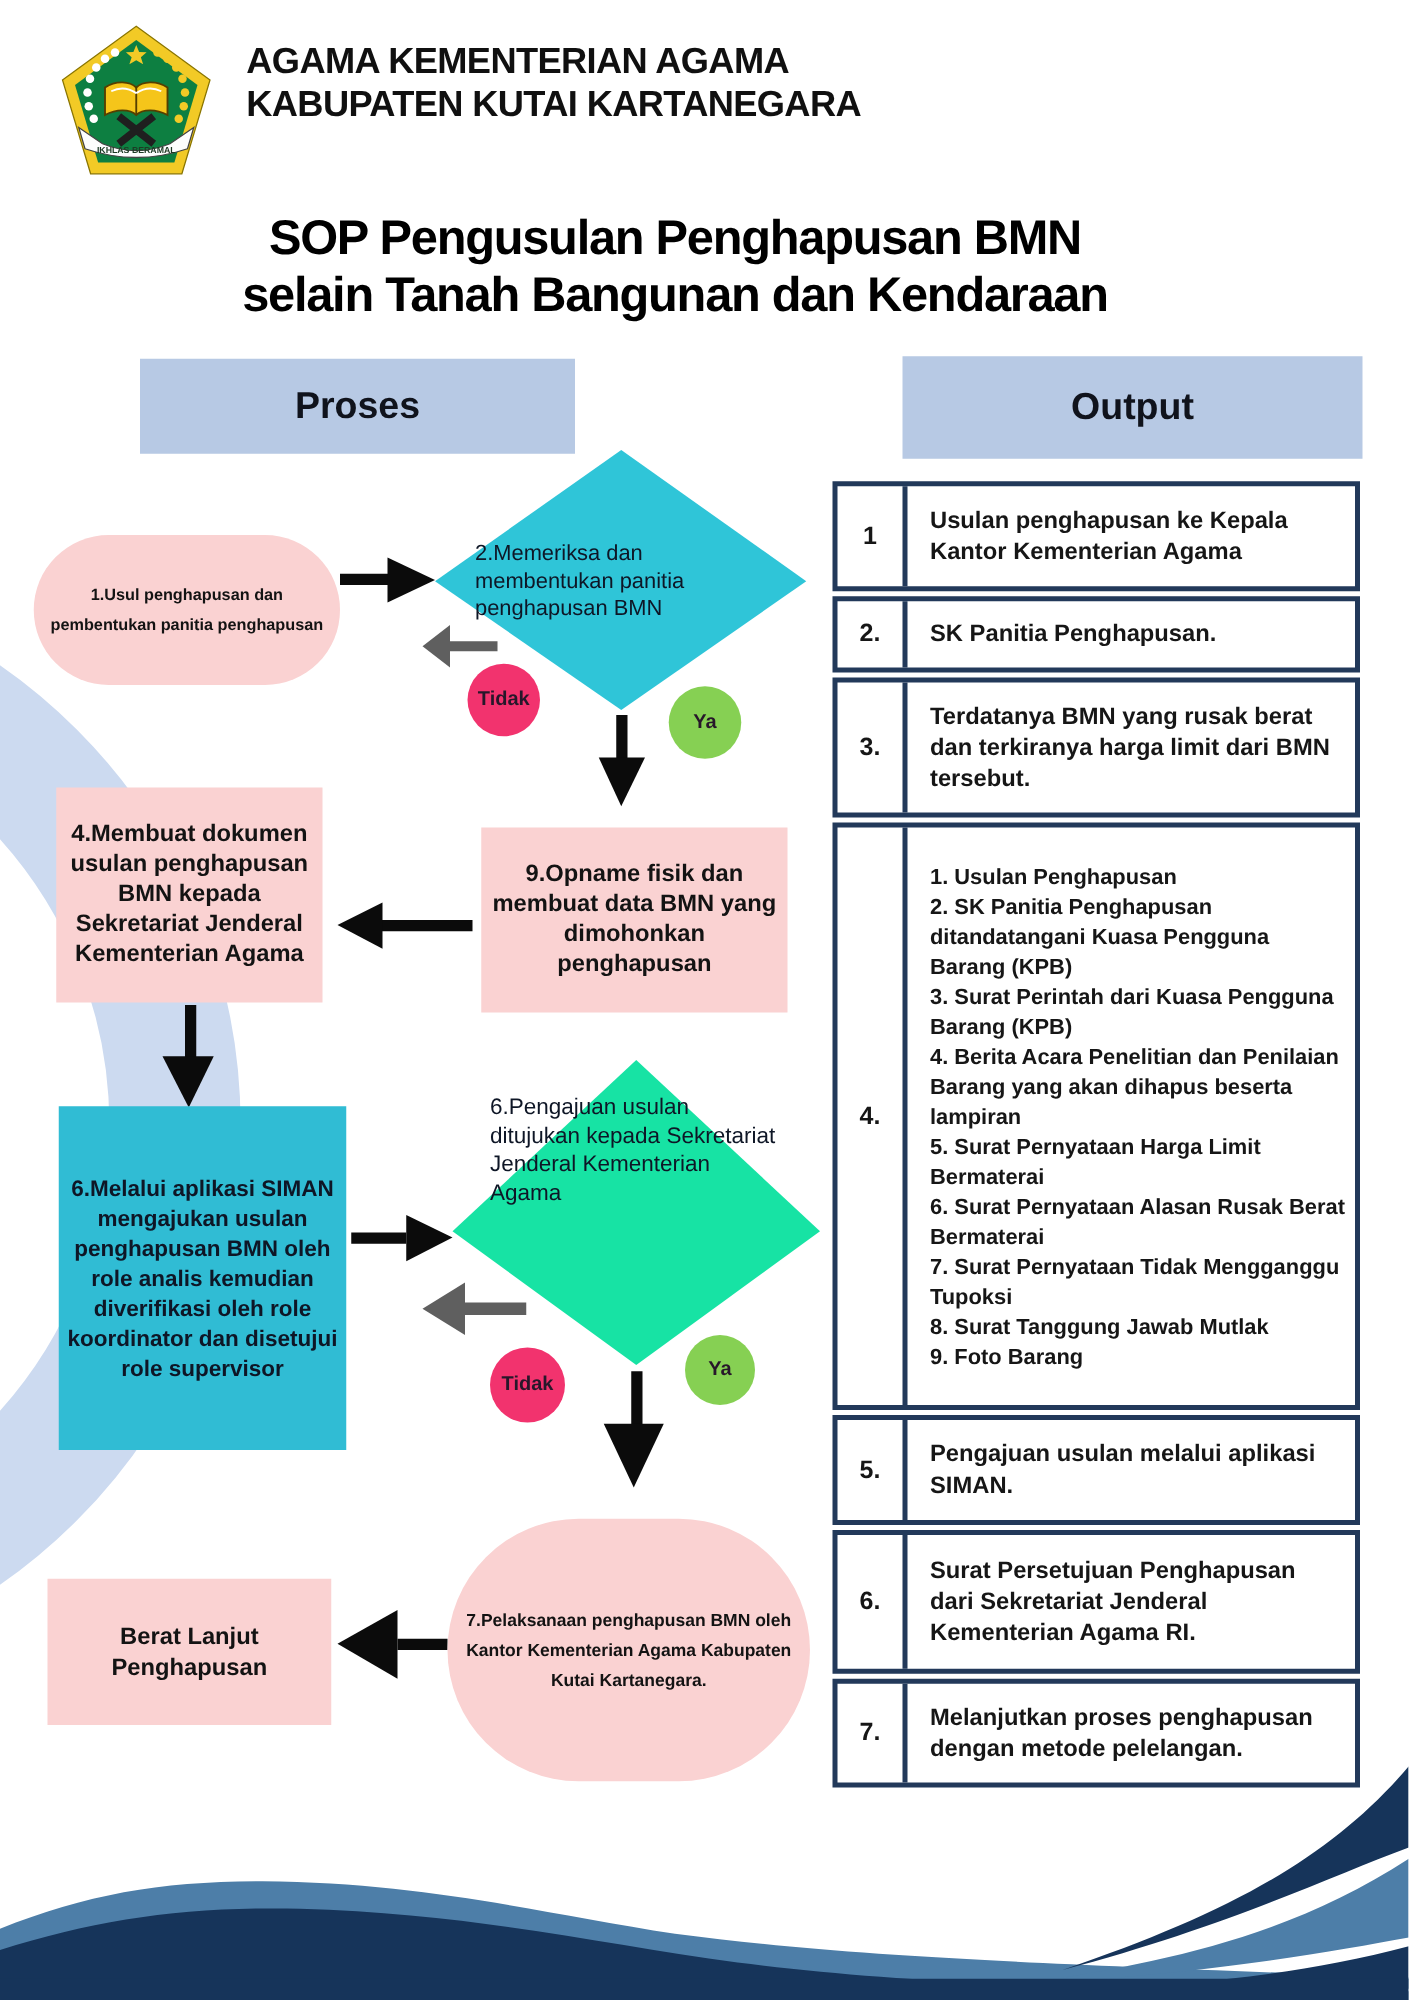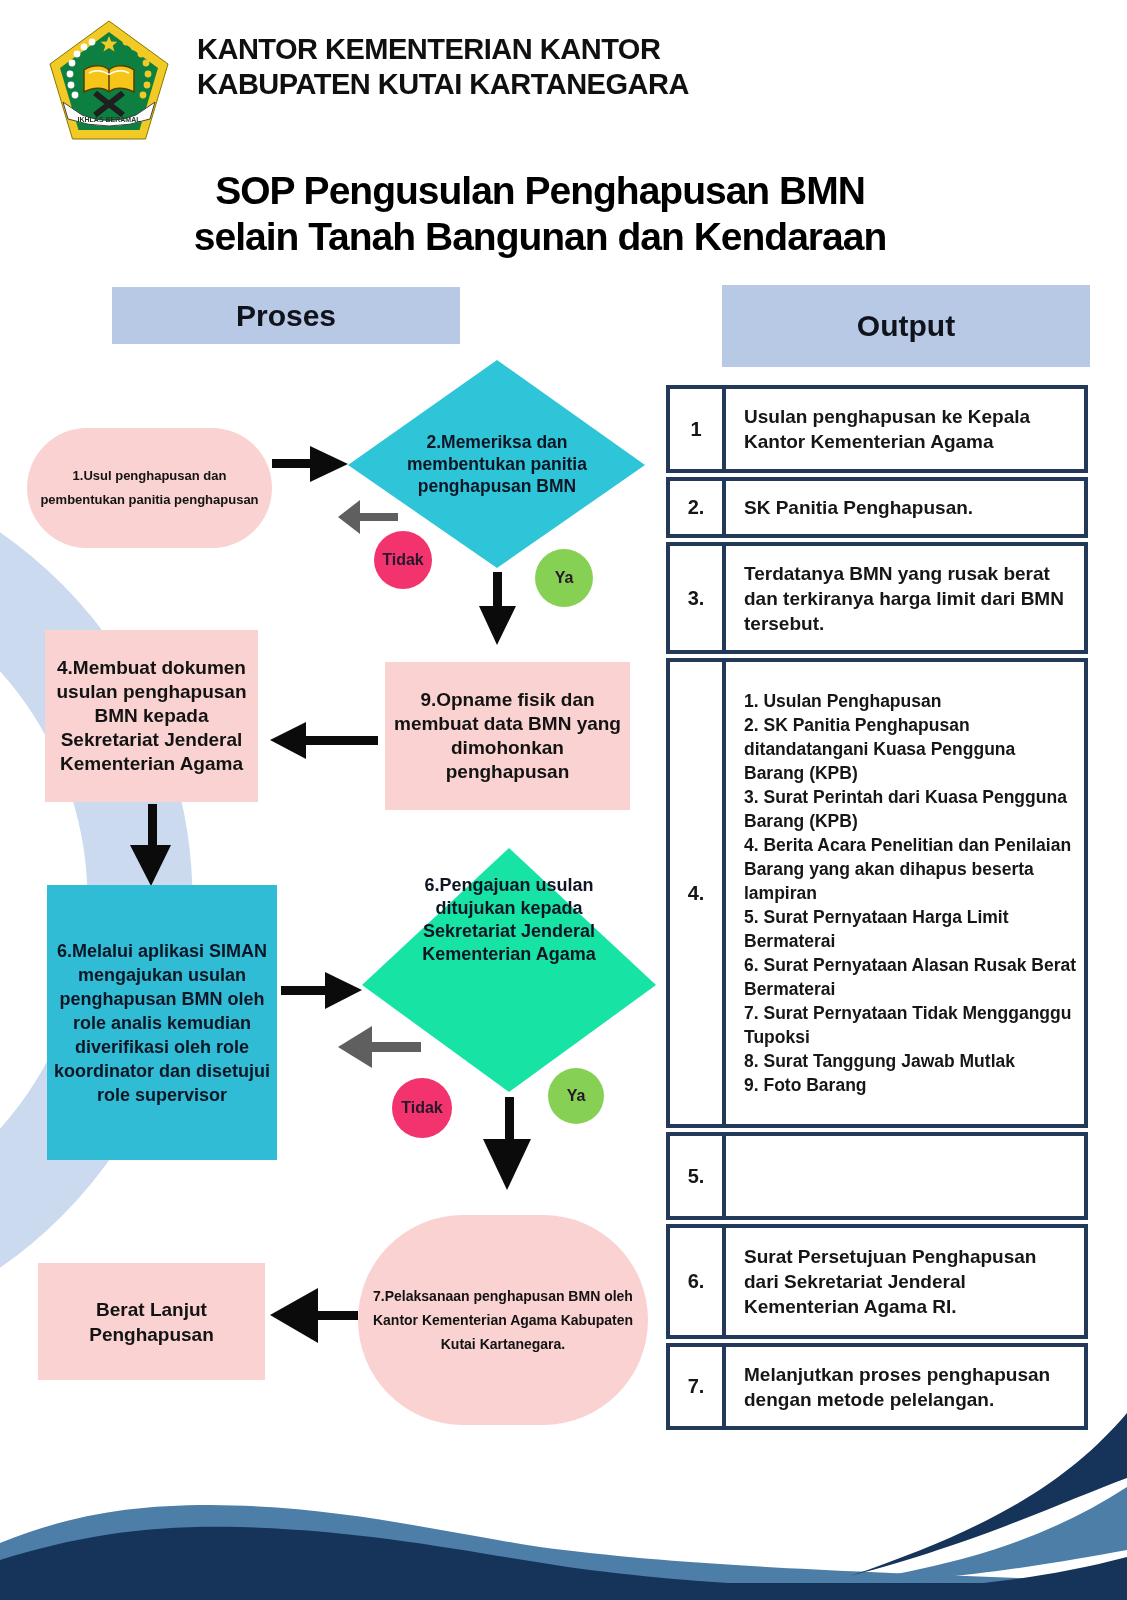--- a/index.html
+++ b/index.html
@@ -18,38 +18,38 @@
   .main-title{
     position:absolute;left:60px;top:168px;width:960px;text-align:center;
     font-size:39px;line-height:46px;font-weight:bold;color:#000000;letter-spacing:-1px;
   }
 
   
   .col-bar{
     position:absolute;background:#b7c9e4;display:flex;align-items:center;justify-content:center;
     font-weight:bold;font-size:30px;color:#10131c;
   }
-  .bar-proses{left:112px;top:287px;width:348px;height:57px;}
+  .bar-proses{left:112px;top:287px;width:348px;height:76px;}
   .bar-output{left:722px;top:285px;width:368px;height:82px;}
 
   
   .node{
     position:absolute;display:flex;align-items:center;justify-content:center;
     text-align:center;font-weight:bold;color:#131313;
   }
   .pink{background:#fad2d2;}
   .node-1{left:27px;top:428px;width:245px;height:120px;border-radius:60px;font-size:13px;line-height:24px;padding:0 10px;box-sizing:border-box;}
   .node-3{left:385px;top:662px;width:245px;height:148px;font-size:19px;line-height:24px;padding:0 8px;box-sizing:border-box;}
   .node-4{left:45px;top:630px;width:213px;height:172px;font-size:19px;line-height:24px;padding:0 6px;box-sizing:border-box;}
   .node-5{left:47px;top:885px;width:230px;height:275px;background:#30bcd4;font-size:18px;line-height:24px;color:#0e1626;padding:0 4px;box-sizing:border-box;}
   .node-7{left:358px;top:1215px;width:290px;height:210px;border-radius:110px;font-size:14px;line-height:24px;padding:0 14px;box-sizing:border-box;}
   .node-tl{left:38px;top:1263px;width:227px;height:117px;font-size:19px;line-height:25px;}
   .dia-text{
-    position:absolute;display:flex;align-items:center;justify-content:center;text-align:center;
-    font-weight:bold;color:#0e1626;
+    position:absolute;display:flex;align-items:center;justify-content:center;text-align:left;
+    font-weight:normal;color:#0e1626;
   }
   .dia2-text{left:380px;top:385px;width:234px;height:158px;font-size:17.5px;line-height:22px;}
   .dia6-text{left:392px;top:836px;width:234px;height:168px;font-size:18px;line-height:23px;}
 
   
   .circ{
     position:absolute;border-radius:50%;display:flex;align-items:center;justify-content:center;
     font-weight:bold;color:#27172a;font-size:16px;
   }
   .circ-no{background:#f2336e;}
@@ -109,21 +109,21 @@
     </g>
     <path d="M47,73 L75,95 M75,73 L47,95" stroke="#1f1f1f" stroke-width="6"></path>
     <path d="M36,50 C45,44 56,45 61,50 C66,45 77,44 86,50 L86,72 C77,67 66,67 61,72 C56,67 45,67 36,72 Z" fill="#f5c51a" stroke="#553f00" stroke-width="1.5"></path>
     <line x1="61" y1="50" x2="61" y2="72" stroke="#553f00" stroke-width="1.5"></line>
     <path d="M41,53 C48,49.5 55,50.5 61,54.5 M81,53 C74,49.5 67,50.5 61,54.5" stroke="#ffffff" stroke-width="1.5" fill="none"></path>
     <path d="M15,82 L34,95 Q61,106 88,95 L107,82 L102,99 Q61,113 20,99 Z" fill="#fdfdfd" stroke="#444444" stroke-width="1"></path>
     <text x="61" y="102" text-anchor="middle" font-size="7" font-weight="bold" fill="#1d3a24">IKHLAS BERAMAL</text>
   </svg>
 
   <div class="org-name">
-    <div>KANTOR KEMENTERIAN KANTOR</div>
+    <div>AGAMA KEMENTERIAN AGAMA</div>
     <div>KABUPATEN KUTAI KARTANEGARA</div>
   </div>
 
   <div class="main-title">
     <div>SOP Pengusulan Penghapusan BMN</div>
     <div>selain Tanah Bangunan dan Kendaraan</div>
   </div>
 
   <div class="col-bar bar-proses">
     <span>Proses</span>
@@ -234,20 +234,21 @@
 3. Surat Perintah dari Kuasa Pengguna Barang (KPB)
 4. Berita Acara Penelitian dan Penilaian Barang yang akan dihapus beserta lampiran
 5. Surat Pernyataan Harga Limit Bermaterai
 6. Surat Pernyataan Alasan Rusak Berat Bermaterai
 7. Surat Pernyataan Tidak Mengganggu Tupoksi
 8. Surat Tanggung Jawab Mutlak
 9. Foto Barang</div>
     </div>
     <div class="orow" style="height:88px;">
       <div class="num">5.</div>
+      <div class="txt">Pengajuan usulan melalui aplikasi SIMAN.</div>
     </div>
     <div class="orow" style="height:115px;">
       <div class="num">6.</div>
       <div class="txt">Surat Persetujuan Penghapusan dari Sekretariat Jenderal Kementerian Agama RI.</div>
     </div>
     <div class="orow" style="height:87px;">
       <div class="num">7.</div>
       <div class="txt">Melanjutkan proses penghapusan dengan metode pelelangan.</div>
     </div>
   </div>

